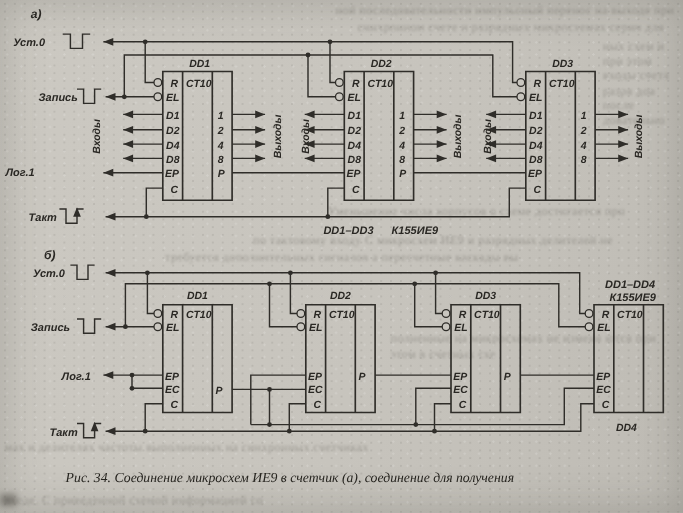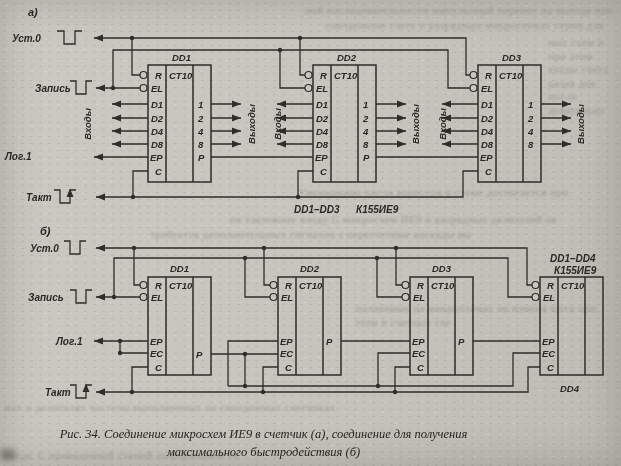--- a/index.html
+++ b/index.html
@@ -270,14 +270,13 @@
 
     <text class="sig" x="30" y="252">Уст.0</text>
     <text class="sig" x="28" y="301">Запись</text>
     <text class="sig" x="56" y="345">Лог.1</text>
     <text class="sig" x="45" y="396">Такт</text>
   </g>
 </svg>
 
 <div id="caption">
   <div>Рис. 34. Соединение микросхем ИЕ9 в счетчик (а), соединение для получения</div>
-  <div>максимального быстродействия (б)</div>
 </div>
 
 </body></html>

